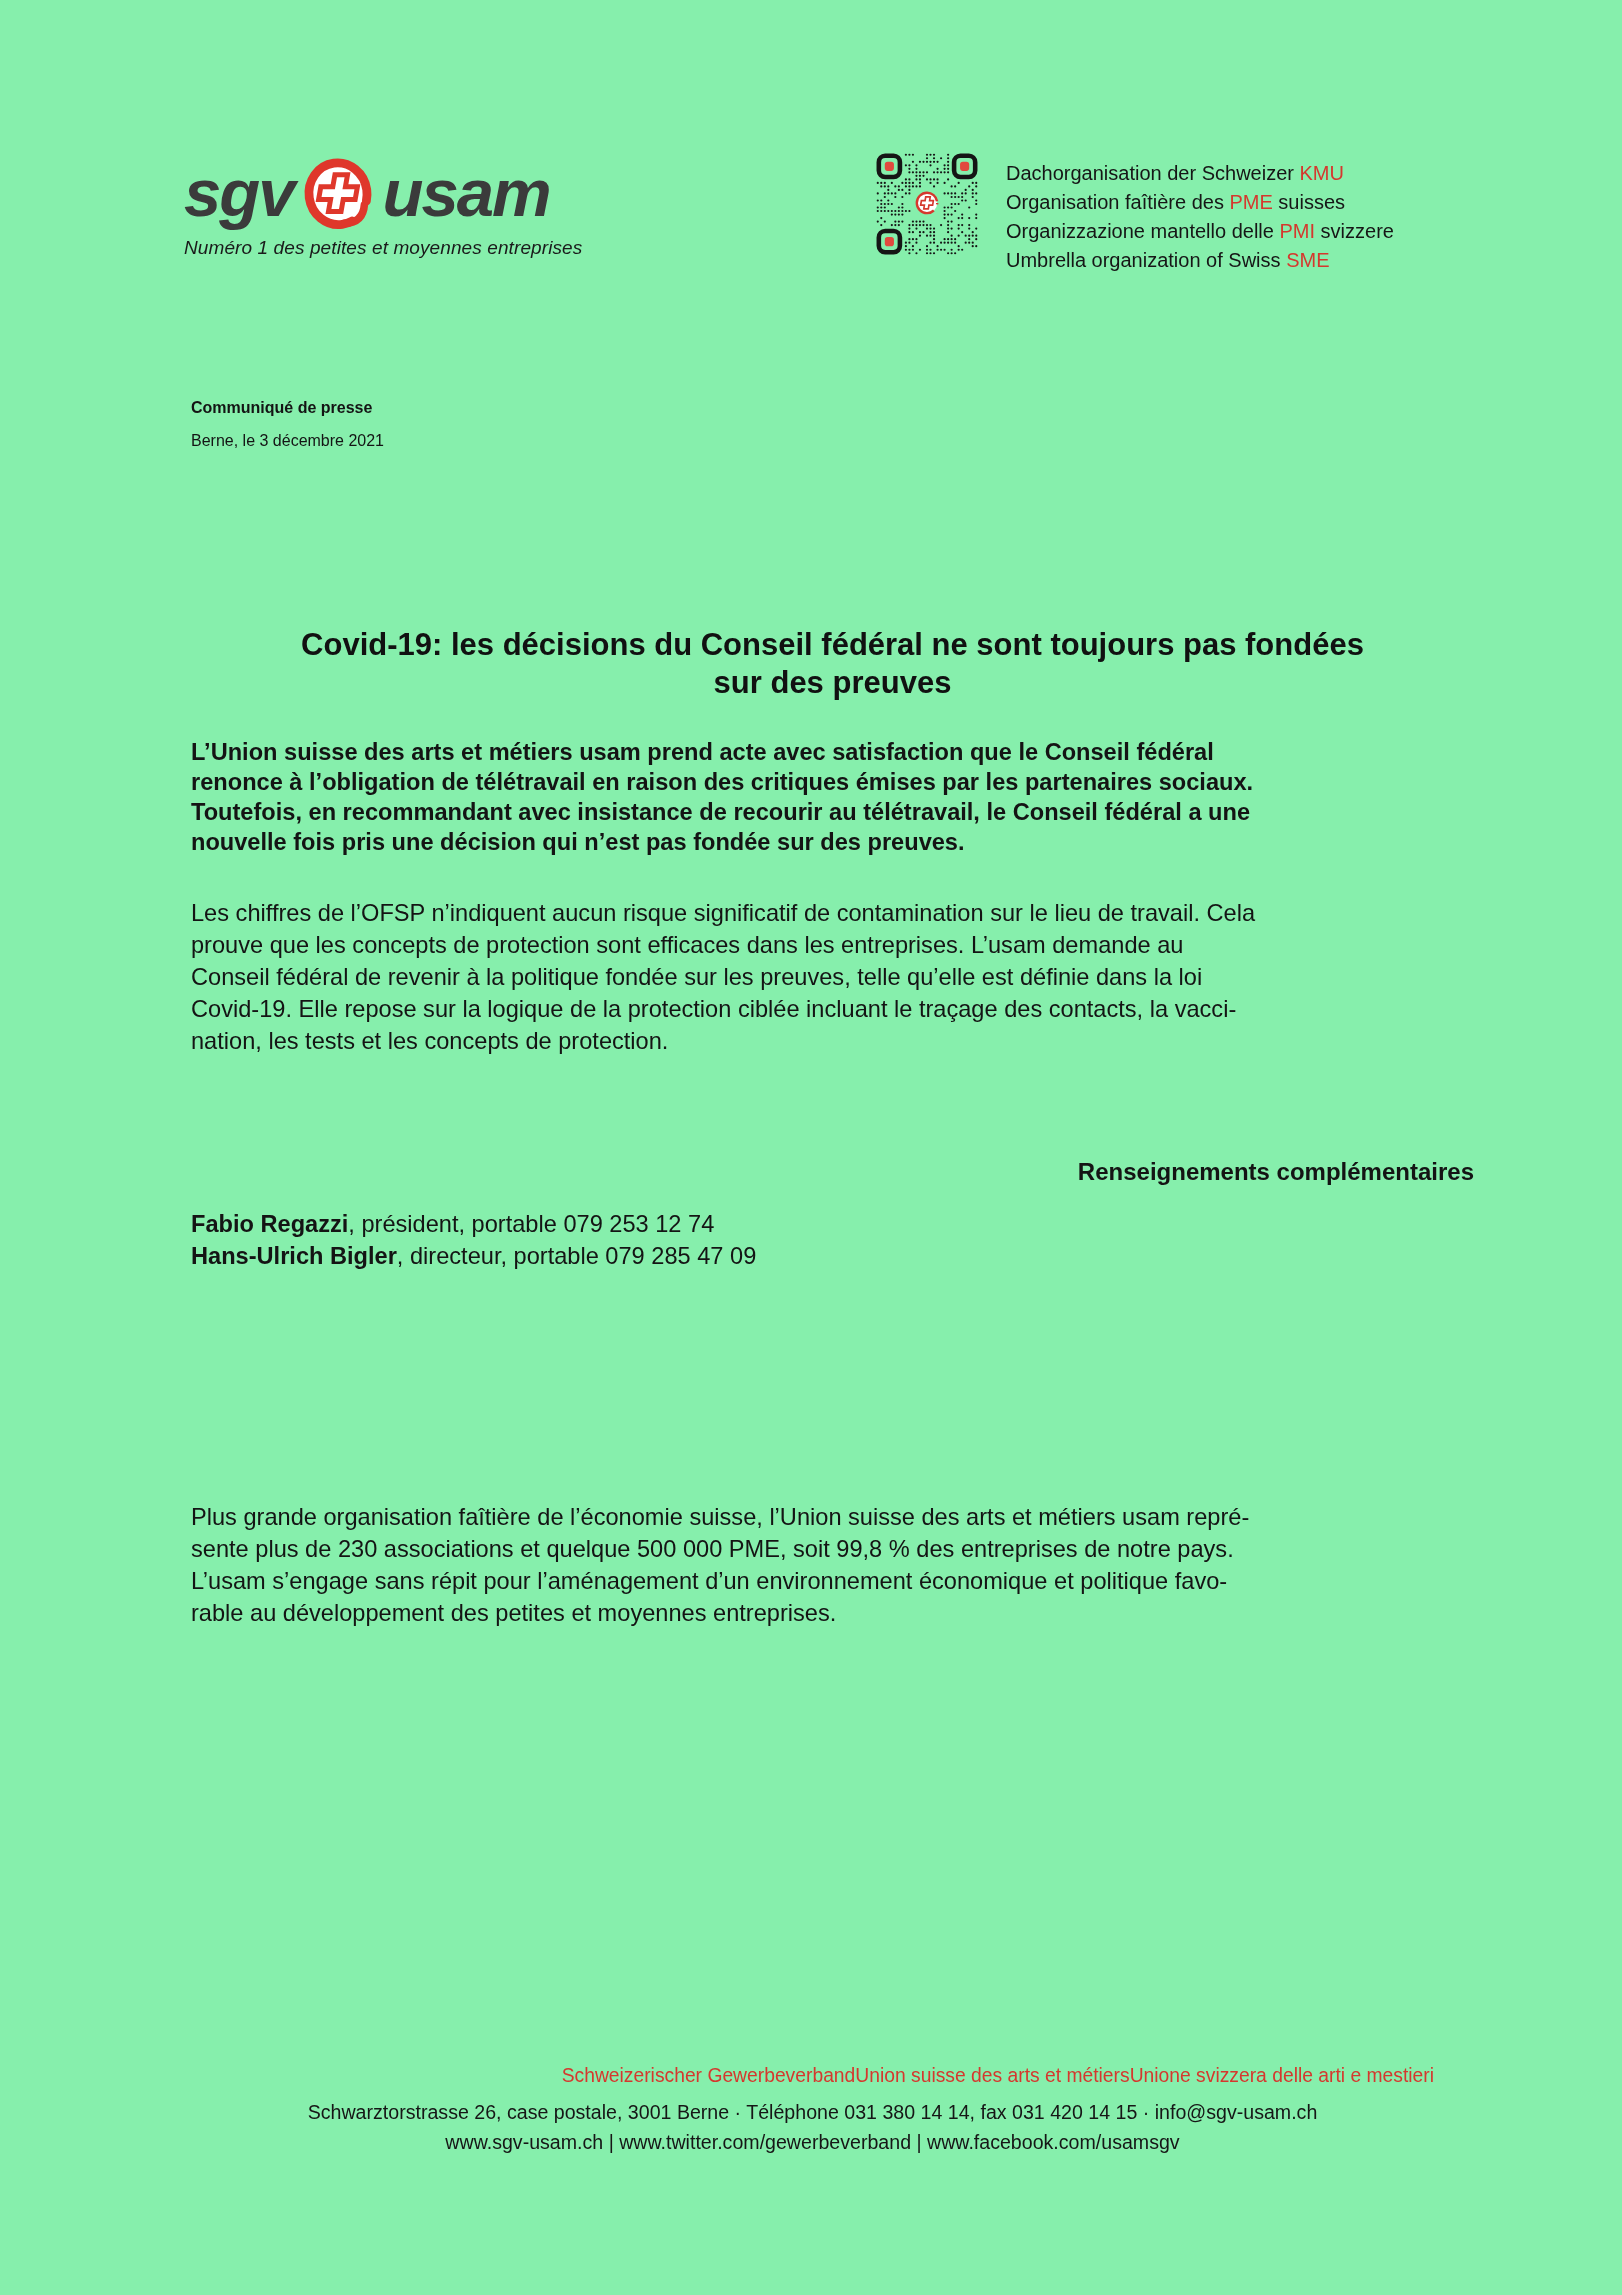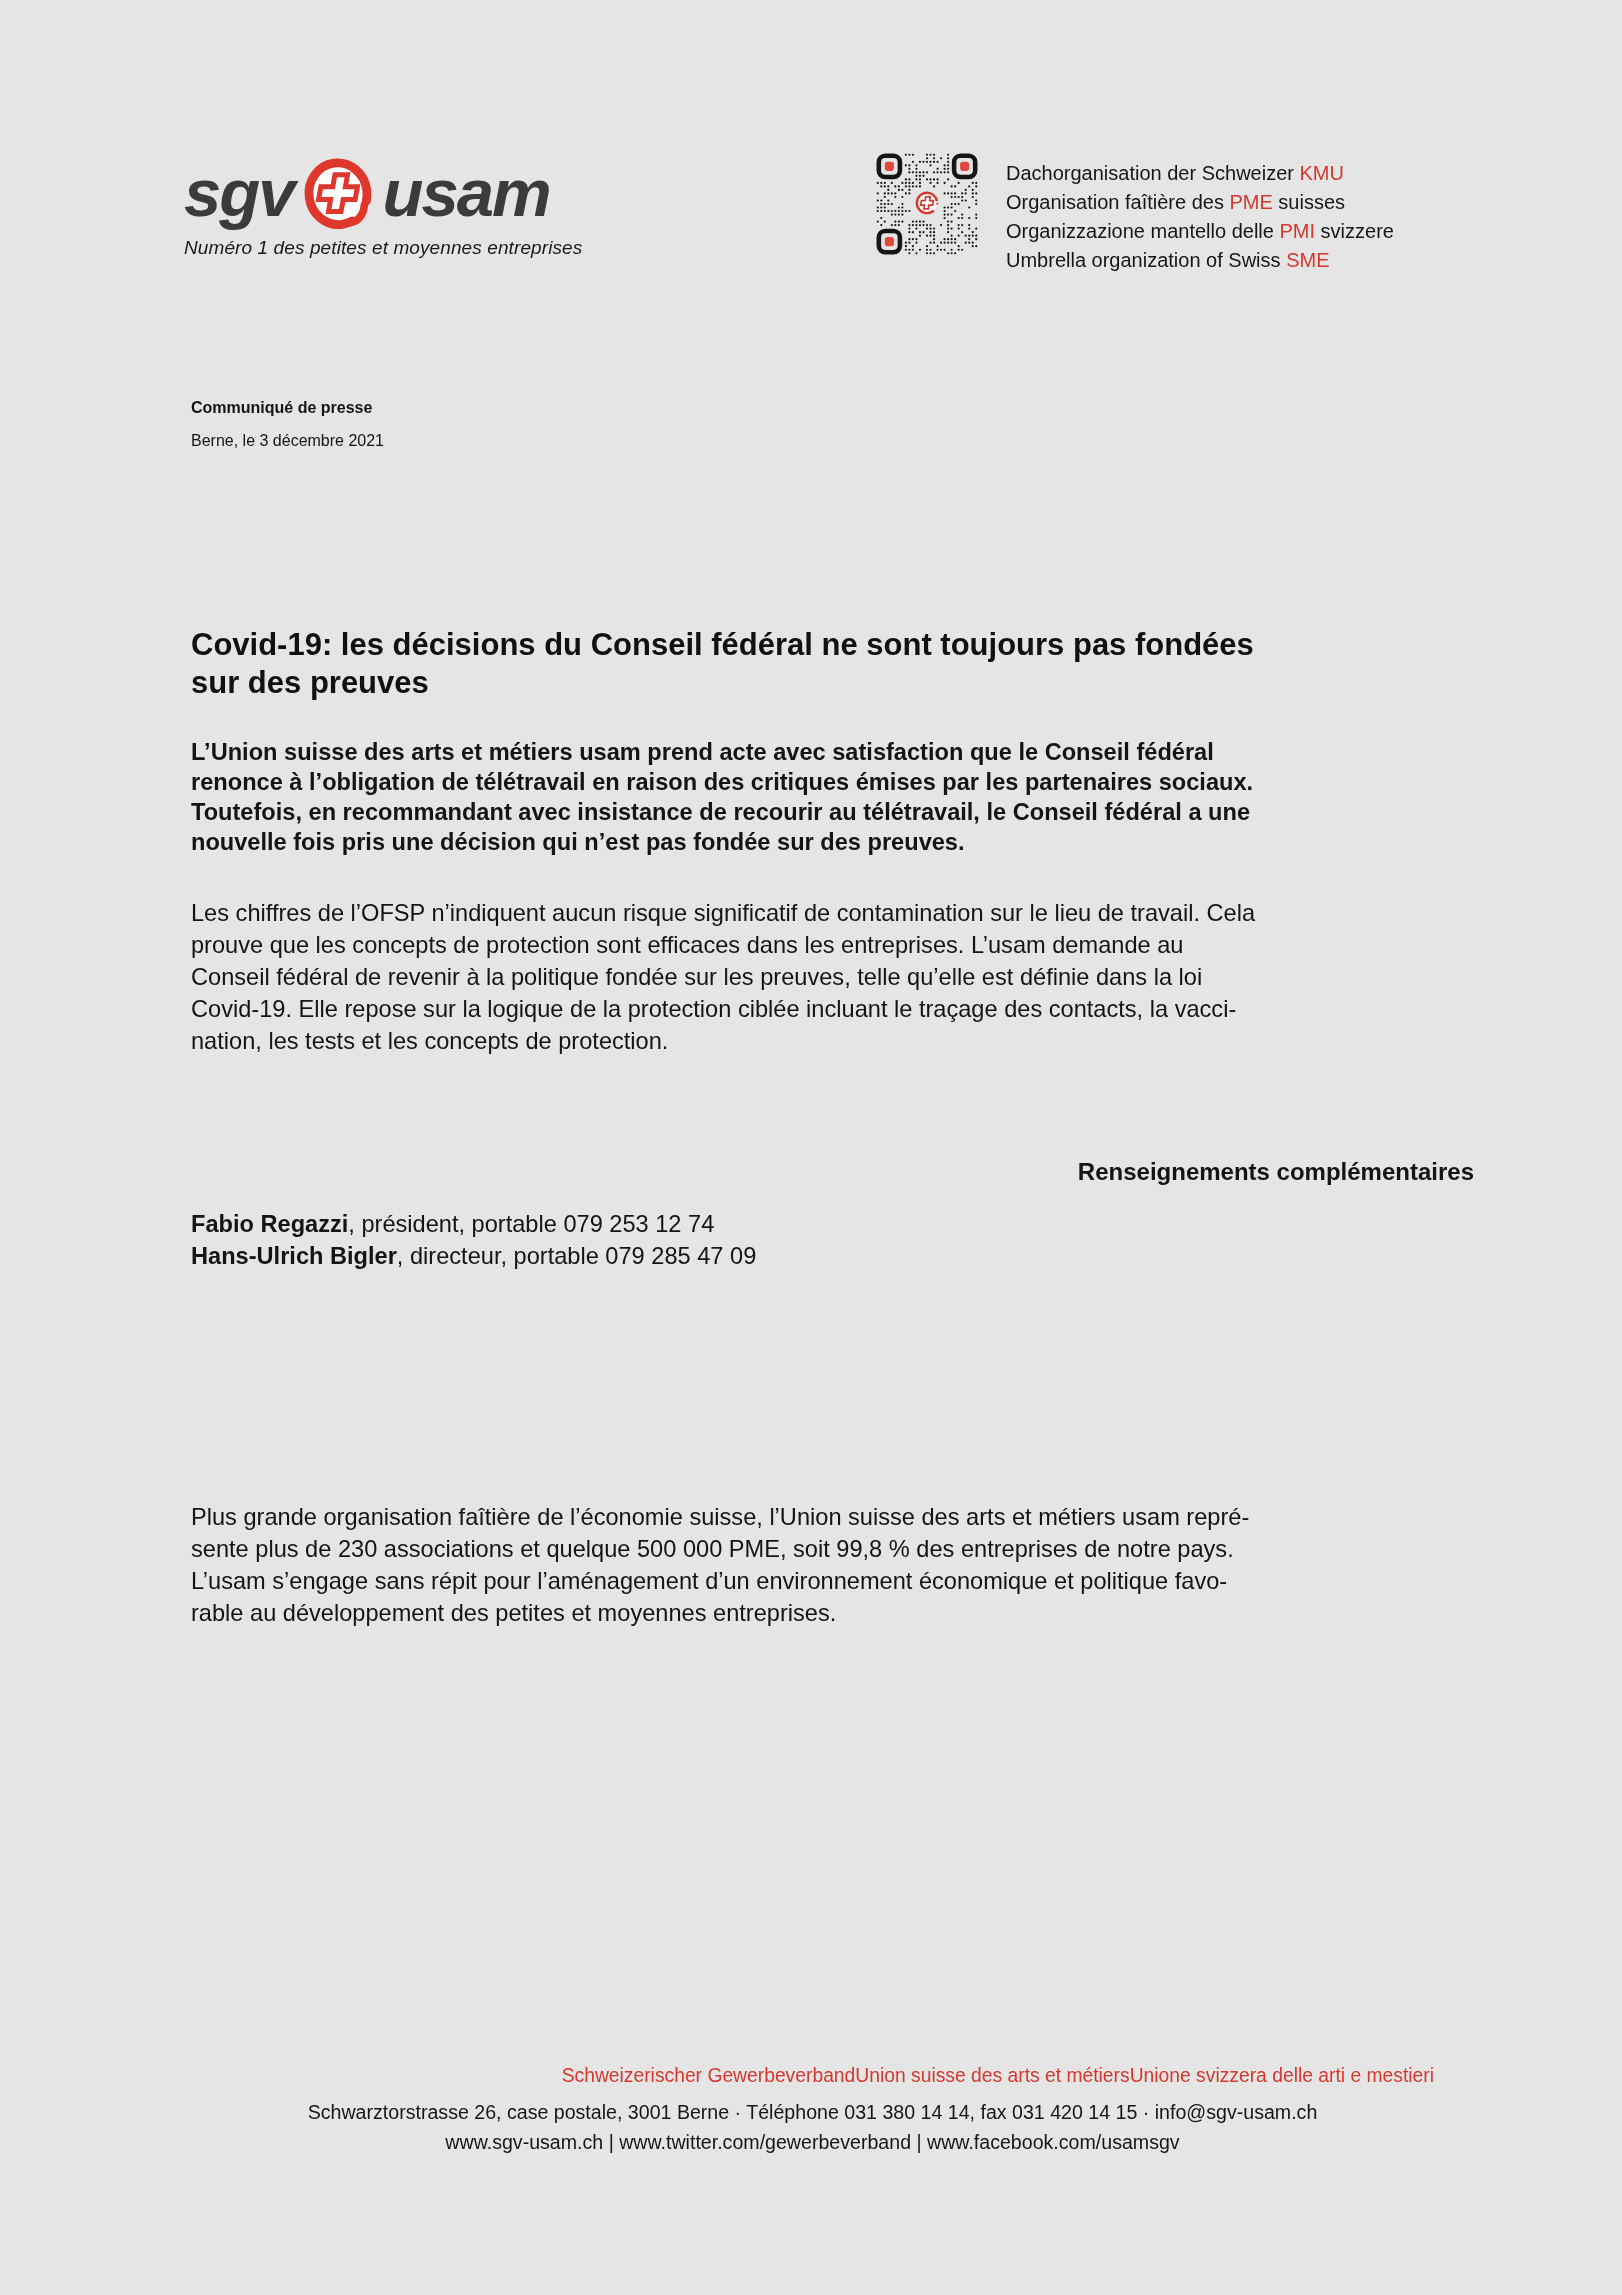--- a/index.html
+++ b/index.html
@@ -1,19 +1,19 @@
 <!DOCTYPE html>
 <html lang="fr" style="font-size:10.5px"><head>
 <meta charset="utf-8">
 <style>
   html,body{margin:0;padding:0;background:#9a9a9a;}
   .page{
     position:relative;
     width:1622px;height:2295px;
-    background:#e5e5e5;
+    background:#86efac;
     font-family:"Liberation Sans","DejaVu Sans",sans-serif;
     color:#141414;
     overflow:hidden;
   }
   
   .logo-block{position:absolute;left:184px;top:154px;}
   .logo-row{display:flex;align-items:center;gap:6.5px;}
   .logo-word{
     font-size:67px;font-weight:700;font-style:italic;
     color:#3b3b3b;letter-spacing:-2px;line-height:1;
@@ -29,21 +29,21 @@
   .qr{position:absolute;left:876px;top:153px;width:102px;height:102px;}
   
   .org-lines{position:absolute;left:1006px;top:159px;font-size:20px;line-height:29px;color:#161616;}
   .org-lines .red{color:#d5382e;}
   
   .abs{position:absolute;left:191px;width:1283px;}
   .communique{top:376px;font-size:16px;line-height:33px;margin-top:15px;}
   .communique .doc-type{font-weight:700;}
   .title{
     top:626px;font-size:31px;font-weight:700;line-height:38px;
-    white-space:pre;color:#111;
+    white-space:pre;color:#111;text-align:center;
   }
   .lead{top:737px;font-size:23.6px;font-weight:700;line-height:30px;white-space:pre;}
   .bodytext{top:897px;font-size:23.6px;line-height:32px;white-space:pre;}
   .contacts-heading{top:1158px;font-size:24px;font-weight:700;text-align:right;}
   .contacts{top:1208px;font-size:23.6px;line-height:32px;}
   .contact-name{font-weight:700;}
   .boilerplate{top:1501px;font-size:23.6px;line-height:32px;white-space:pre;}
   
   .footer-orgs{
     position:absolute;left:191px;top:2065px;width:1243px;

